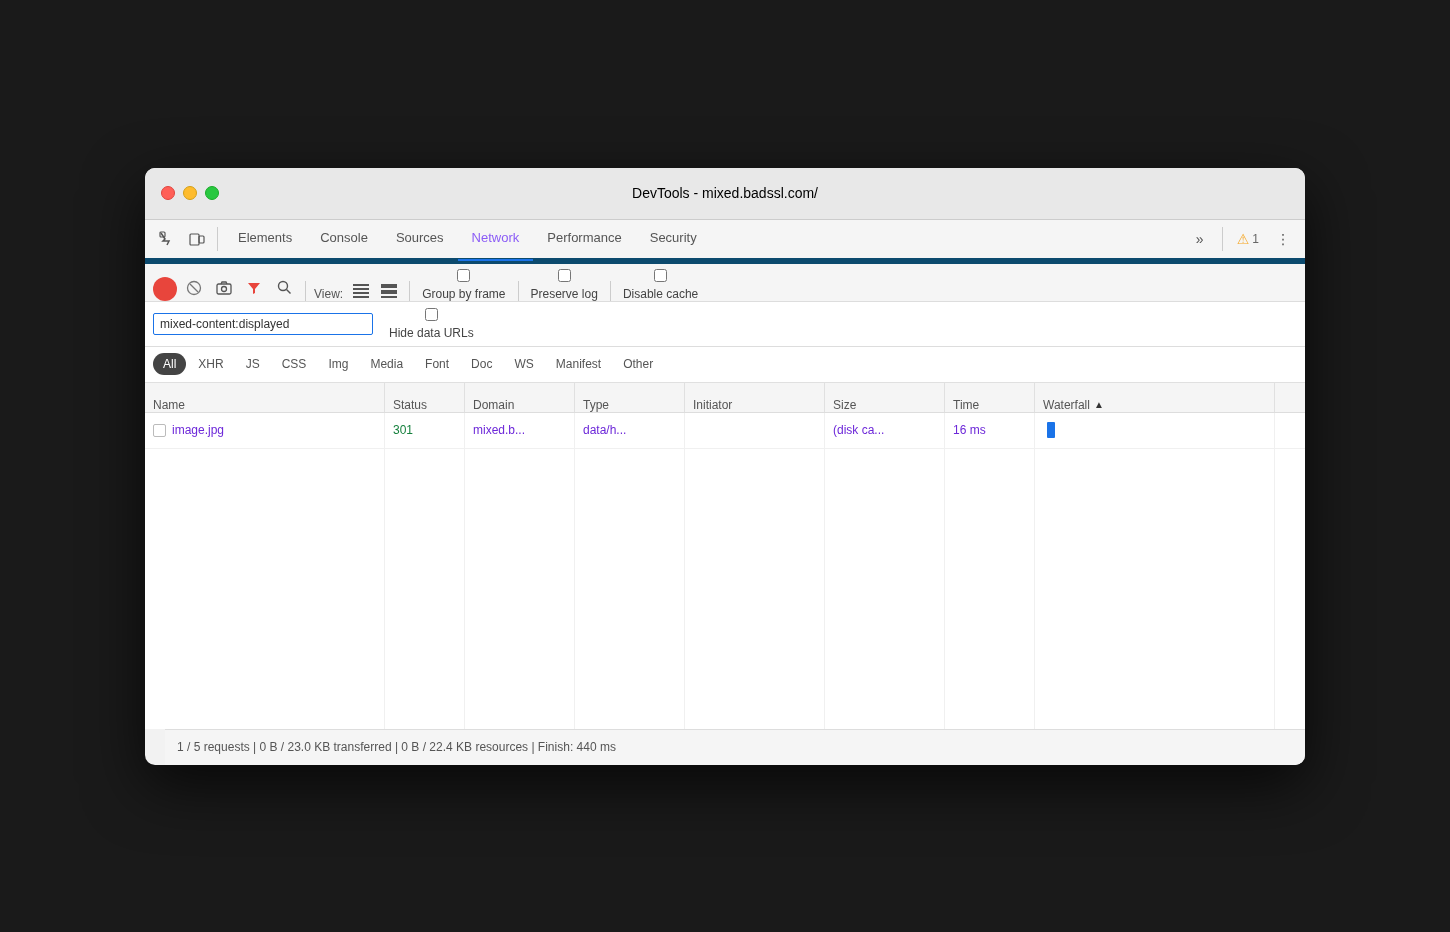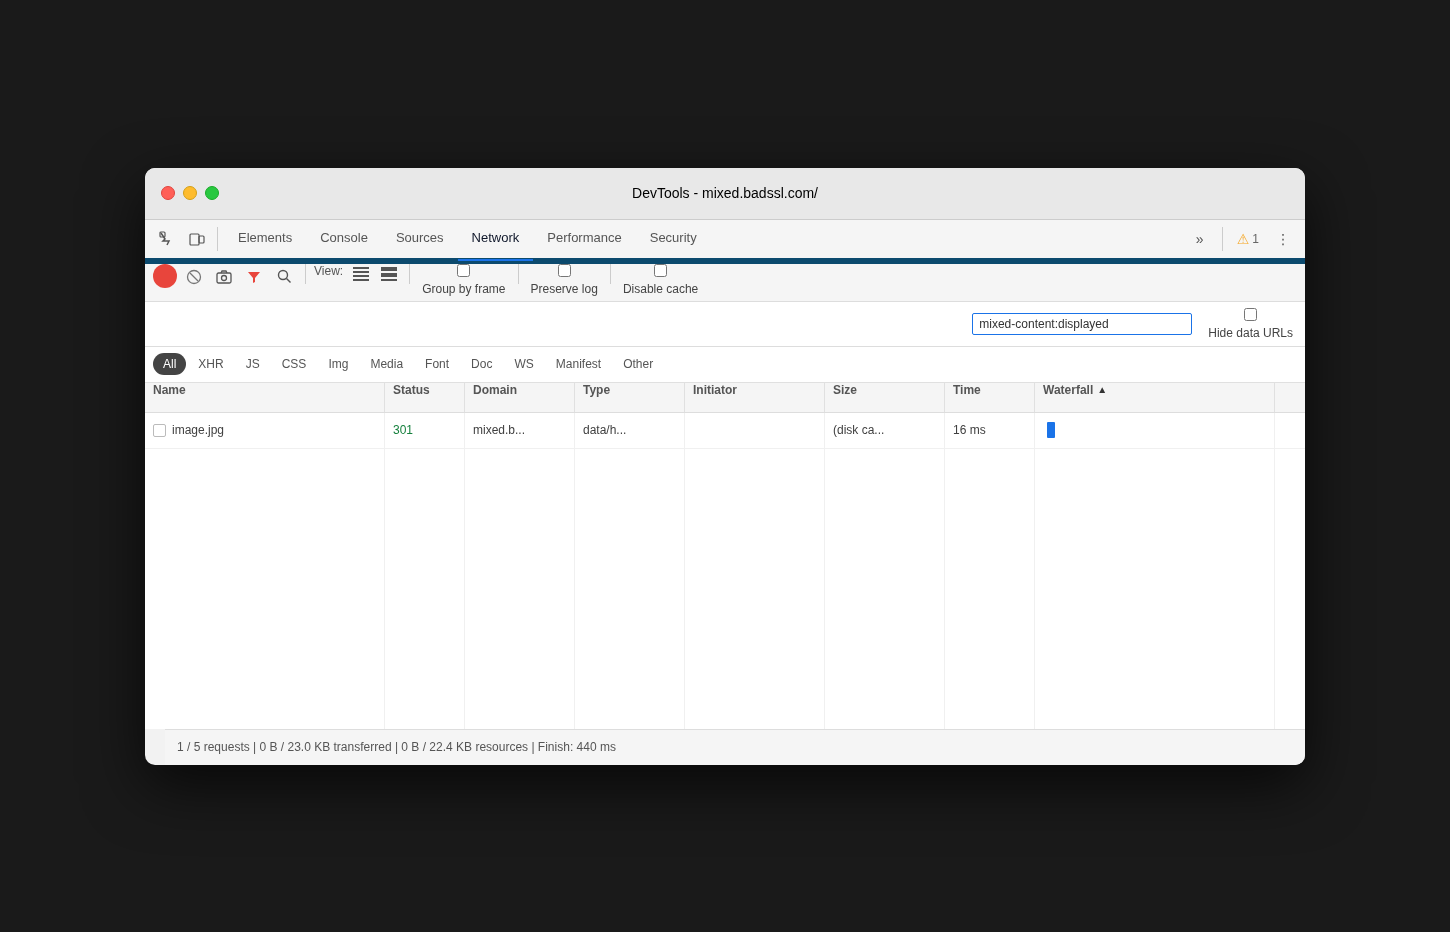--- a/index.html
+++ b/index.html
@@ -88,21 +88,21 @@
       height: 44px;
       display: flex;
       align-items: center;
       font-size: 13px;
       color: #555;
       cursor: pointer;
       border-bottom: 2px solid transparent;
       white-space: nowrap;
     }
     .tab-item.active {
-      color: #0f172a;
+      color: #8b5cf6;
       border-bottom: 2px solid #1a73e8;
       font-weight: 500;
     }
     .toolbar-right {
       margin-left: auto;
       display: flex;
       align-items: center;
       gap: 4px;
     }
     .warning-badge {
@@ -112,21 +112,21 @@
       font-size: 12px;
       color: #666;
       padding: 0 6px;
     }
     .warning-icon { color: #f5a623; font-size: 14px; }
     
     .network-toolbar {
       background: #f5f5f5;
       border-bottom: 1px solid #ddd;
       display: flex;
-      align-items: flex-start;
+      align-items: flex-end;
       padding: 0 8px;
       height: 38px;
       gap: 4px;
     }
     .record-btn {
       width: 24px;
       height: 24px;
       background: #e8453c;
       border-radius: 50%;
       border: none;
@@ -182,21 +182,20 @@
     }
     .checkbox-label input { cursor: pointer; }
     
     .search-bar {
       background: #fff;
       border-bottom: 1px solid #ddd;
       display: flex;
       align-items: center;
       padding: 6px 8px;
       gap: 12px;
-      justify-content: flex-end;
     }
     .search-input {
       border: 1px solid #1a73e8;
       border-radius: 2px;
       padding: 3px 6px;
       font-size: 12px;
       color: #333;
       outline: none;
       width: 220px;
     }
@@ -233,46 +232,46 @@
       display: grid;
       grid-template-columns: 1fr 80px 110px 110px 140px 120px 90px 1fr 30px;
       background: #f5f5f5;
       border-bottom: 1px solid #ddd;
       height: 30px;
       align-items: center;
     }
     .th {
       font-size: 12px;
       color: #555;
-      font-weight: 700;
+      font-weight: 400;
       padding: 0 8px;
       border-right: 1px solid #e0e0e0;
       white-space: nowrap;
       overflow: hidden;
       height: 100%;
       display: flex;
-      align-items: flex-start;
+      align-items: flex-end;
     }
     .th:last-child { border-right: none; }
     .th-sort {
       display: flex;
       align-items: center;
       gap: 4px;
     }
     .sort-arrow { color: #333; font-size: 10px; }
     .table-row {
       display: grid;
       grid-template-columns: 1fr 80px 110px 110px 140px 120px 90px 1fr 30px;
       border-bottom: 1px solid #f0f0f0;
       height: 36px;
       align-items: center;
     }
     .td {
       font-size: 12px;
-      color: #404040;
+      color: #6d28d9;
       padding: 0 8px;
       border-right: 1px solid #f0f0f0;
       white-space: nowrap;
       overflow: hidden;
       text-overflow: ellipsis;
       height: 100%;
       display: flex;
       align-items: center;
     }
     .td:last-child { border-right: none; }

